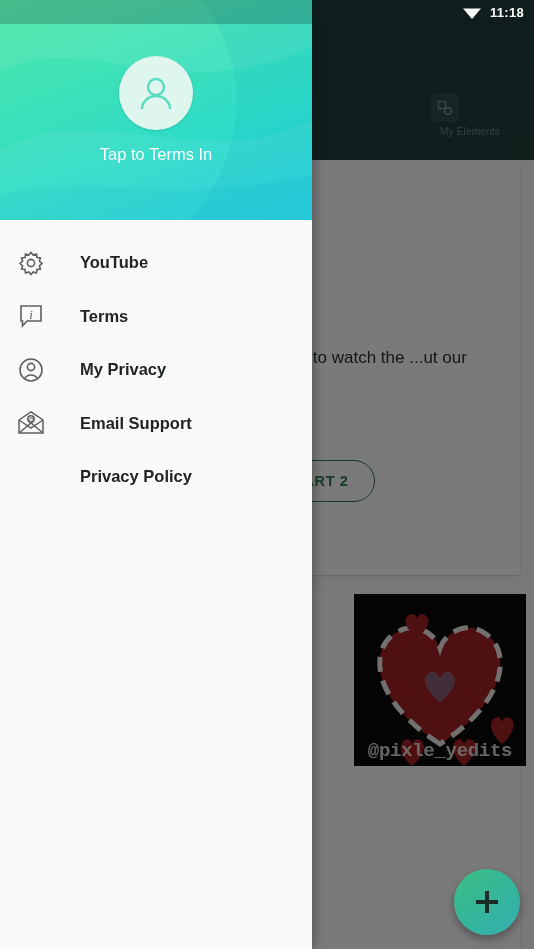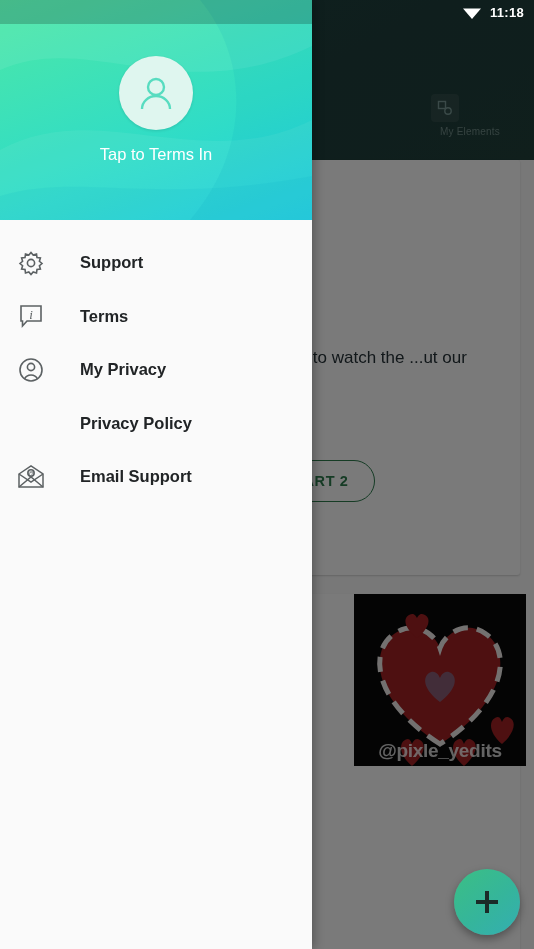--- a/index.html
+++ b/index.html
@@ -62,20 +62,21 @@
   }
 
   .post-img {
     position:absolute; left:340px; top:0px; width:172px; height:172px;
     background:#080808; overflow:hidden;
   }
   .post-img .wm {
     position:absolute; left:0; right:0; bottom:4px; text-align:center;
     font-size:19px; font-weight:bold; color:rgba(255,255,255,.82);
     letter-spacing:-.3px;
+    font-family:Liberation Mono, monospace;
   }
   .post-title {
     position:absolute; left:22px; top:195px;
     font-size:21px; font-weight:bold; color:#1f2a2e;
   }
   .post-text {
     position:absolute; left:22px; right:22px; top:248px;
     font-size:17px; line-height:26px; color:#2b3a40;
   }
   .post-text b { font-weight:bold; color:#1f2a2e; }
@@ -245,21 +246,21 @@
 
       <div class="menu-item">
         <span class="menu-icon">
           <svg width="28" height="28" viewBox="0 0 28 28">
             <g fill="none" stroke="#5c6163" stroke-width="1.6">
               <circle cx="14" cy="14" r="3.6"></circle>
               <path d="M14 3.5 l2.2 2.6 3.3-1 .5 3.4 3.4 .5 -1 3.3 2.6 2.2 -2.6 2.2 1 3.3 -3.4 .5 -.5 3.4 -3.3-1 -2.2 2.6 -2.2-2.6 -3.3 1 -.5-3.4 -3.4-.5 1-3.3 -2.6-2.2 2.6-2.2 -1-3.3 3.4-.5 .5-3.4 3.3 1 Z"></path>
             </g>
           </svg>
         </span>
-        <span class="menu-label">Support</span>
+        <span class="menu-label">YouTube</span>
       </div>
 
       <div class="menu-item">
         <span class="menu-icon">
           <svg width="28" height="28" viewBox="0 0 28 28">
             <path d="M4 4 H24 V19 H10 L5.5 24 V19 H4 Z" fill="none" stroke="#5c6163" stroke-width="1.6"></path>
             <text x="14" y="17" text-anchor="middle" font-family="Liberation Serif, serif" font-size="13" font-style="italic" fill="#5c6163">i</text>
           </svg>
         </span>
         <span class="menu-label">Terms</span>
@@ -269,41 +270,41 @@
         <span class="menu-icon">
           <svg width="28" height="28" viewBox="0 0 28 28">
             <g fill="none" stroke="#5c6163" stroke-width="1.6">
               <circle cx="14" cy="14" r="11"></circle>
               <circle cx="14" cy="11" r="3.6"></circle>
               <path d="M7.5 23 a7 6.4 0 0 1 13 0"></path>
             </g>
           </svg>
         </span>
         <span class="menu-label">My Privacy</span>
-      </div>
-
-      <div class="menu-item">
-        <span class="menu-label">Privacy Policy</span>
       </div>
 
       <div class="menu-item">
         <span class="menu-icon">
           <svg width="30" height="28" viewBox="0 0 30 28">
             <g fill="none" stroke="#5c6163" stroke-width="1.5">
               <path d="M3 11 L15 3 L27 11 V24 H3 Z"></path>
               <path d="M3 24 L15 14 L27 24"></path>
               <path d="M3 11 L15 19 L27 11"></path>
               <circle cx="15" cy="10" r="3.2"></circle>
             </g>
             <text x="15" y="13" text-anchor="middle" font-family="Liberation Sans, sans-serif" font-size="7" fill="#5c6163">@</text>
           </svg>
         </span>
         <span class="menu-label">Email Support</span>
       </div>
 
+      <div class="menu-item">
+        <span class="menu-label">Privacy Policy</span>
+      </div>
+
 
     </div>
   </div>
 
   <div id="statusbar">
     <div class="sb-right">
       <svg width="20" height="15" viewBox="0 0 20 15">
         <path d="M1 3.5 L10 14 L19 3.5 Z" fill="#ffffff"></path>
       </svg>
       <span class="sb-time">11:18</span>

